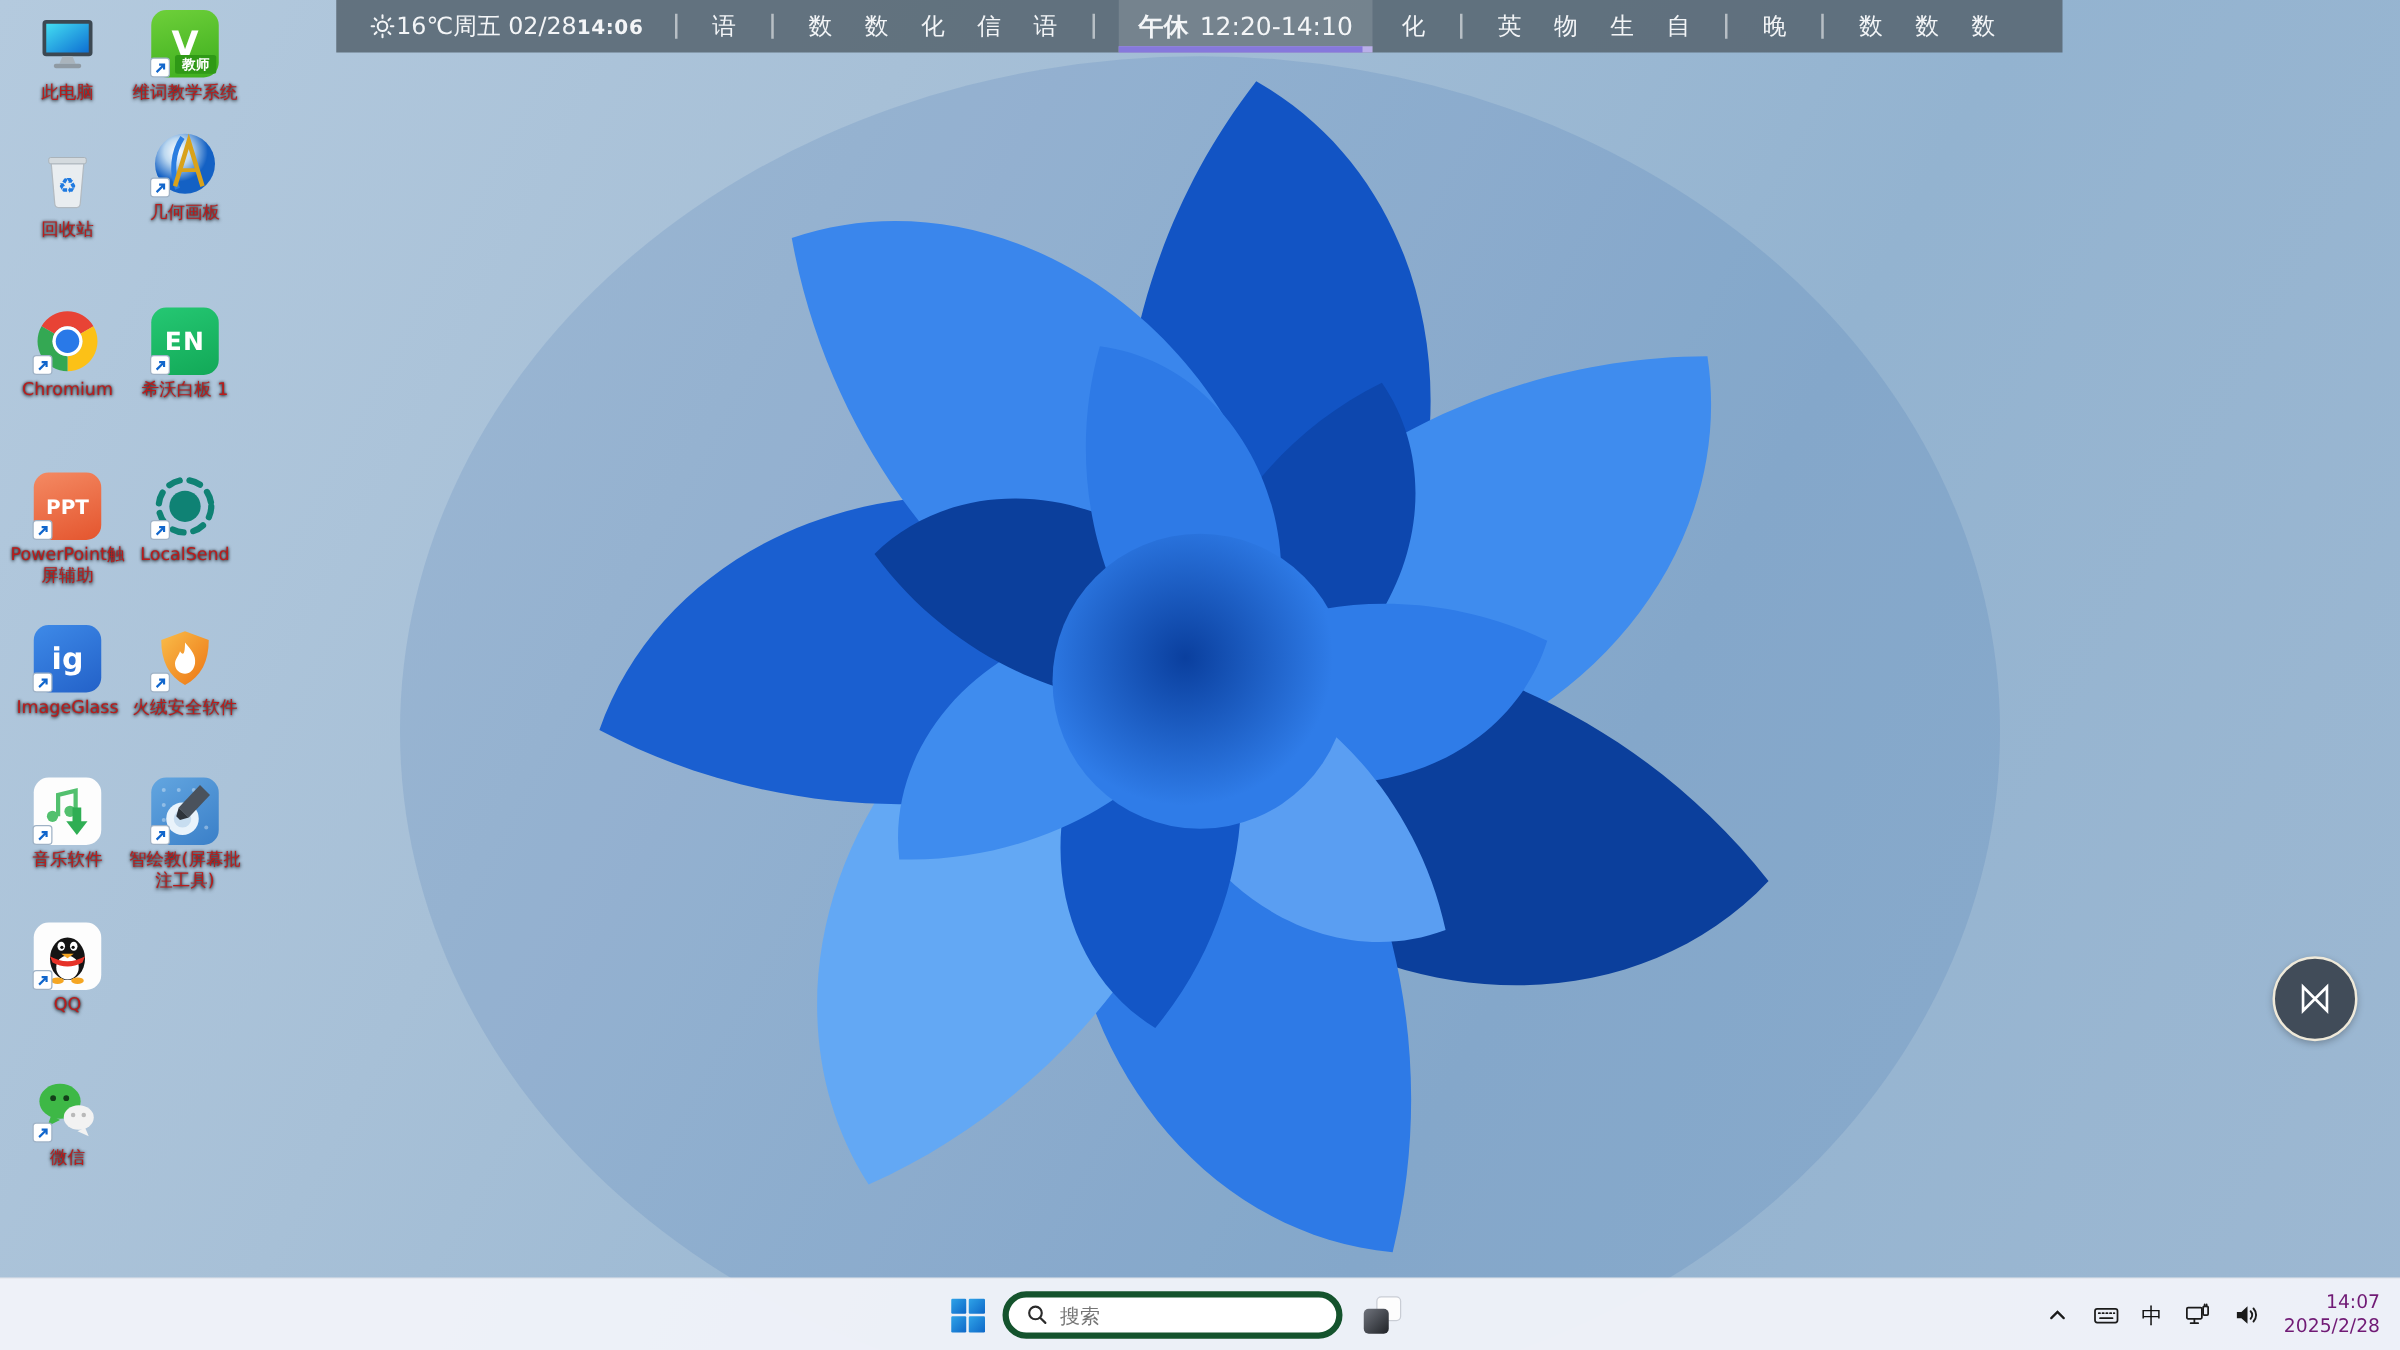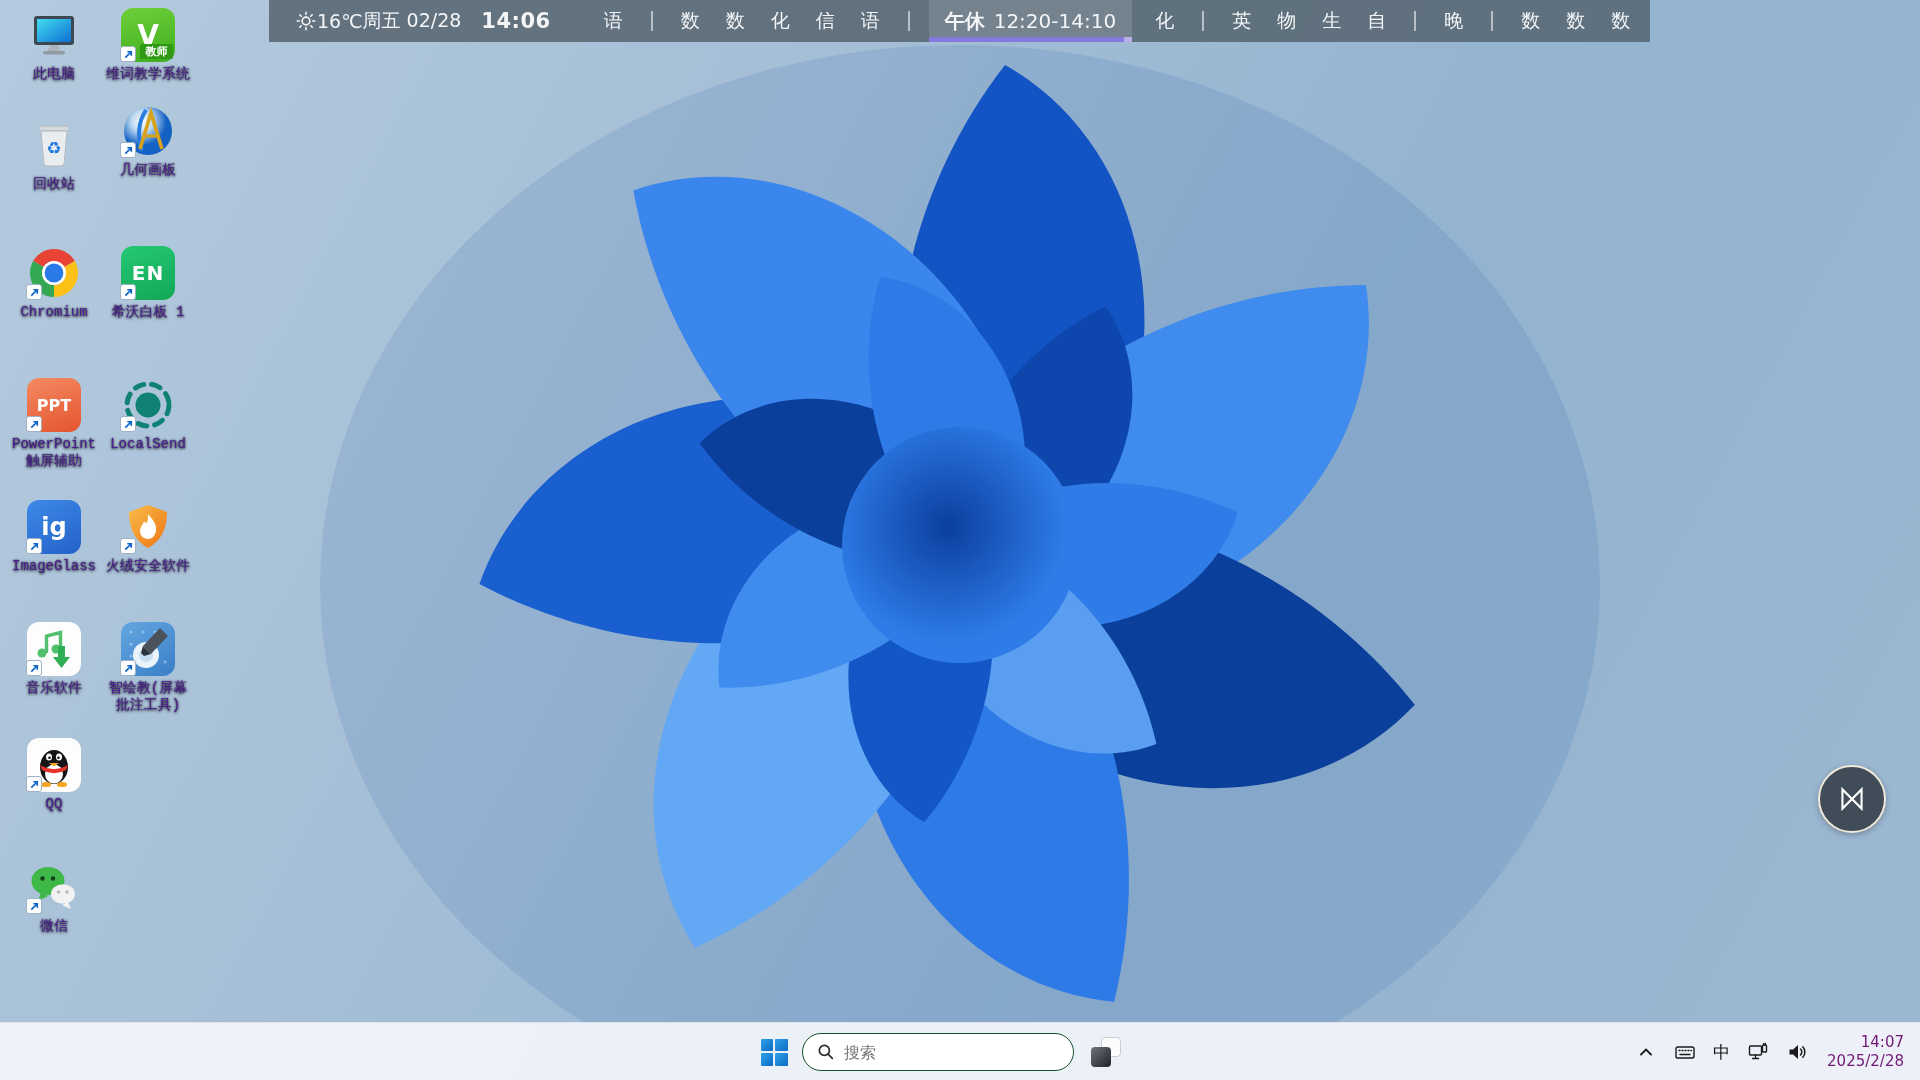--- a/index.html
+++ b/index.html
@@ -13,41 +13,40 @@
   .wallpaper { position:absolute; inset:0; z-index:0; }
   
   .topbar {
     position:absolute; left:269px; top:0; width:1381px; height:42px;
     background:rgba(88,102,114,0.88);
     display:flex; align-items:center; padding:0 26px;
     color:#f3f5f7; font-size:19px; z-index:30; white-space:nowrap;
   }
   .weather { display:flex; align-items:center; margin-right:10px; }
   .sunicon { width:22px; height:22px; display:inline-block; }
-  .w-time { font-size:21px; font-weight:600; letter-spacing:0.5px;margin-left:20px; }
+  .w-time { font-size:16px; font-weight:600; letter-spacing:0.5px; }
   .sch-item { margin:0 13px; cursor:default; }
   .sch-div { width:2px; height:20px; background:rgba(255,255,255,0.55); margin:0 15px; display:inline-block; }
   .sch-current {
     height:100%; display:inline-flex; align-items:center; gap:9px;
     padding:0 16px; margin:0 10px 0 4px; position:relative;
     background:rgba(255,255,255,0.13);
   }
   .cur-name { font-size:20px; font-weight:700; }
   .cur-time { font-size:20px; font-weight:400; }
   .cur-bar { position:absolute; left:0; right:0; bottom:0; height:5px; }
   .cur-fill { display:block; height:100%; }
   
   .desktop { position:absolute; left:6px; top:0; width:200px; height:1000px; z-index:10; }
   .dicon { position:absolute; width:92px; text-align:center; cursor:pointer; }
   .ibox { width:54px; height:54px; margin:0 auto; position:relative; }
   .ilabel {
-    margin-top:4px; font-size:14px; line-height:17px; color:#4c1d95;
+    margin-top:4px; font-size:14px; line-height:17px; color:#b91c1c;
     text-shadow:0 1px 3px rgba(0,0,0,0.85), 0 0 2px rgba(0,0,0,0.6);
     word-break:break-all;
-    font-family:Liberation Mono, monospace;
   }
   .icon-sq {
     width:54px; height:54px; border-radius:12px; display:flex;
     align-items:center; justify-content:center; color:#fff; font-weight:800;
     position:relative;
   }
   .sc {
     position:absolute; left:-1px; bottom:0; width:16px; height:16px;
     background:#fff; border-radius:3px; border:1px solid #9fb2c6;
     display:flex; align-items:center; justify-content:center; z-index:3;
@@ -70,21 +69,21 @@
     position:absolute; left:0; bottom:0; width:1920px; height:58px;
     background:rgba(240,242,249,0.96); z-index:50;
     border-top:1px solid rgba(0,0,0,0.05);
   }
   .startbtn { position:absolute; left:752px; top:7px; width:44px; height:44px;
     display:flex; align-items:center; justify-content:center; border-radius:6px; cursor:pointer; }
   .winlogo { width:27px; height:27px; display:grid; grid-template-columns:1fr 1fr; gap:2px; }
   .winlogo span { background:linear-gradient(135deg,#2fa3e8,#0e68c8); border-radius:1px; }
   .searchbox {
     position:absolute; left:802px; top:10px; width:272px; height:38px;
-    background:#fff; border:1px solid #14532d; border-radius:19px;
+    background:#fff; border:5px solid #14532d; border-radius:19px;
     display:flex; align-items:center; padding:0 14px; gap:9px; cursor:text;
   }
   .searchbox input {
     border:none; outline:none; background:transparent; flex:1;
     font-size:16px; color:#3f4450; font-family:"DejaVu Sans","Liberation Sans",sans-serif;
   }
   .taskview { position:absolute; left:1086px; top:9px; width:40px; height:40px;
     display:flex; align-items:center; justify-content:center; border-radius:6px; cursor:pointer; }
   .tv { position:relative; width:30px; height:30px; }
   .tv .back { position:absolute; right:0; top:0; width:20px; height:20px;

